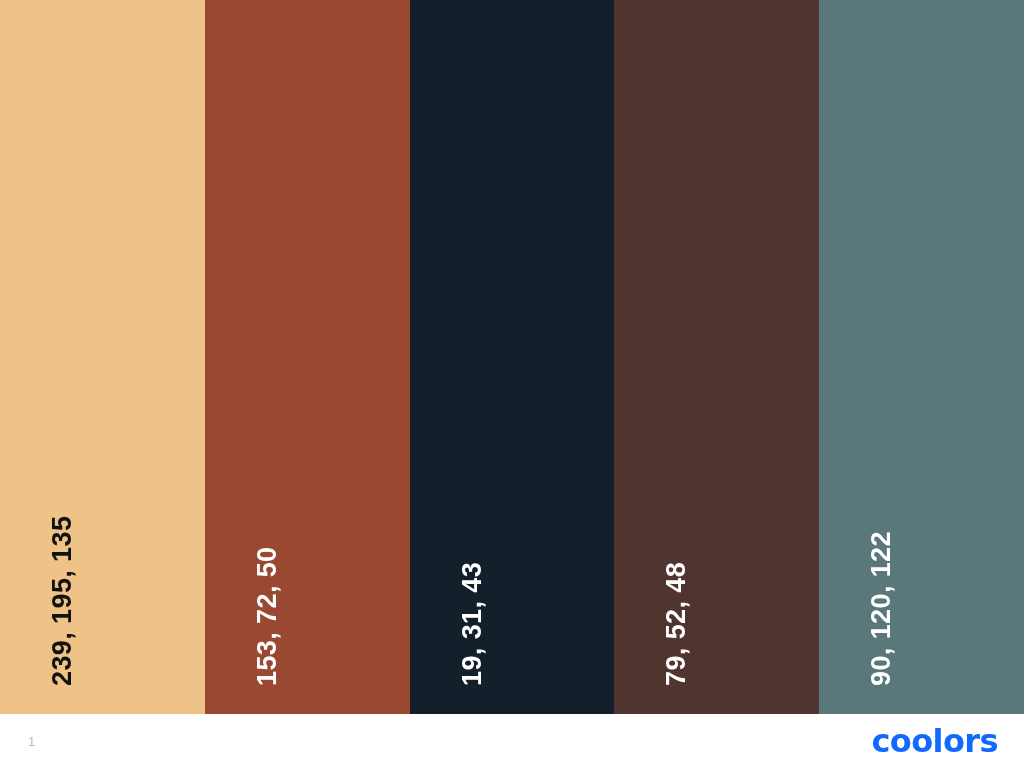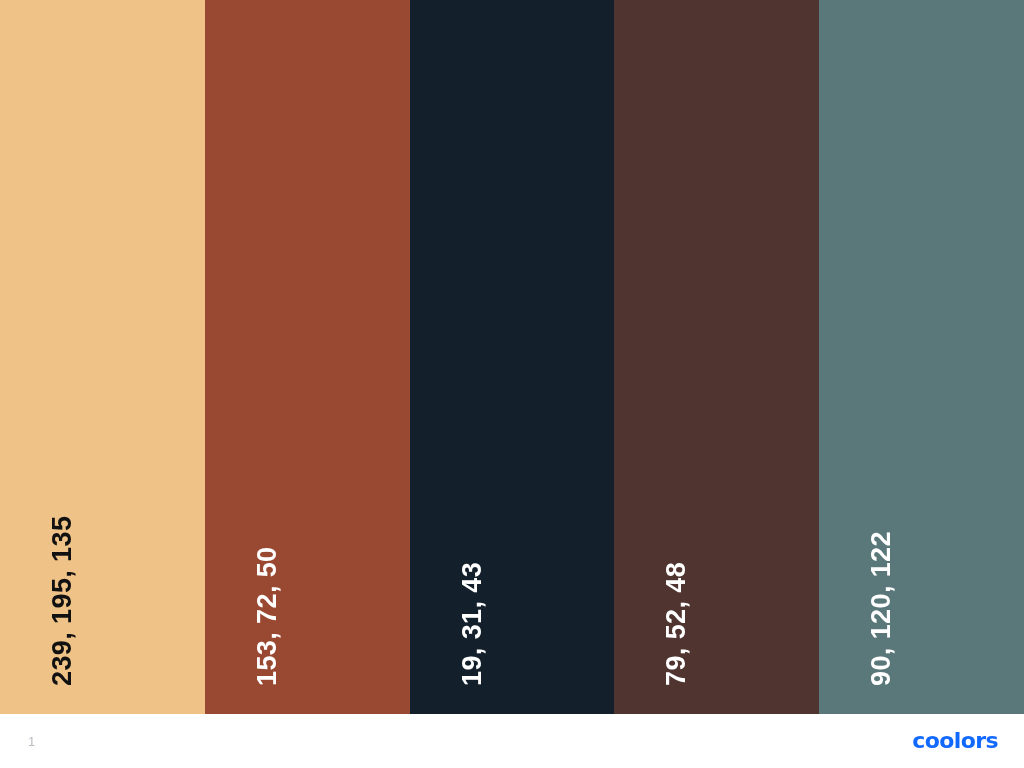--- a/index.html
+++ b/index.html
@@ -72,21 +72,21 @@
     font-family: "Liberation Sans", "DejaVu Sans", sans-serif;
     font-size: 13px;
     font-weight: normal;
     color: #b9bcc0;
     line-height: 1;
     user-select: none;
   }
 
   #brand-logo {
     font-family: "DejaVu Sans", "Liberation Sans", sans-serif;
-    font-size: 22px;
+    font-size: 32px;
     font-weight: bold;
     letter-spacing: -0.6px;
     line-height: 1;
     user-select: none;
   }
 </style>
 </head>
 <body>
 
 <div id="page">

